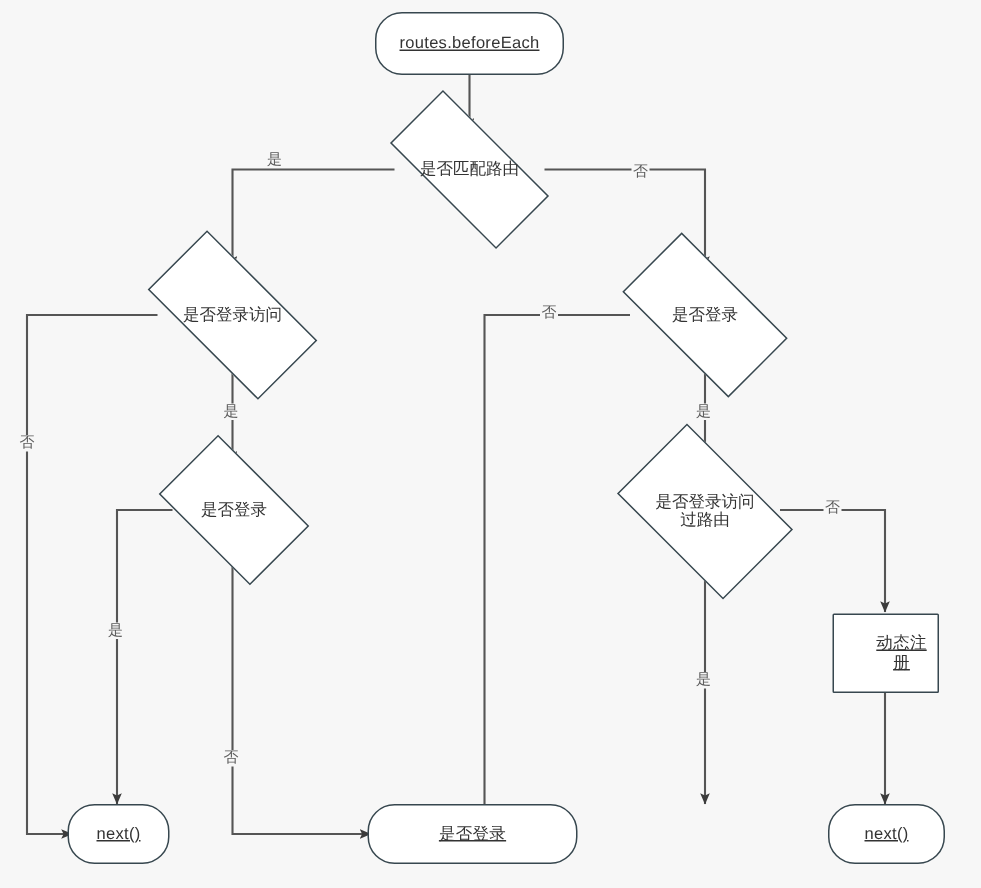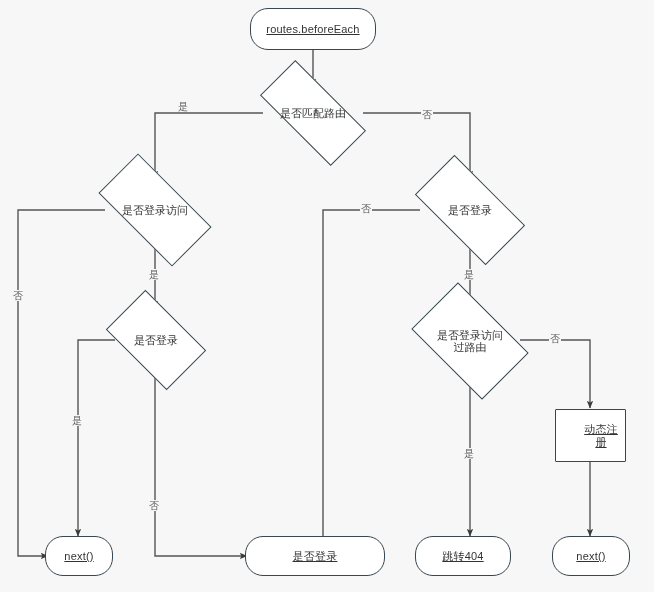--- a/index.html
+++ b/index.html
@@ -129,23 +129,20 @@
   </div>
 
   <div class="node stadium" style="left:45px;top:536px;width:68px;height:40px;">
     <span>next()</span>
   </div>
 
   <div class="node stadium" style="left:245px;top:536px;width:140px;height:40px;">
     <span>是否登录</span>
   </div>
 
-  <div class="node stadium" style="left:415px;top:536px;width:96px;height:40px;">
-    <span>跳转404</span>
-  </div>
 
   <div class="node stadium" style="left:552px;top:536px;width:78px;height:40px;">
     <span>next()</span>
   </div>
 
   <div class="elabel" style="left:177px;top:101px;">是</div>
   <div class="elabel" style="left:421px;top:109px;">否</div>
   <div class="elabel" style="left:12px;top:290px;">否</div>
   <div class="elabel" style="left:148px;top:269px;">是</div>
   <div class="elabel" style="left:71px;top:415px;">是</div>

